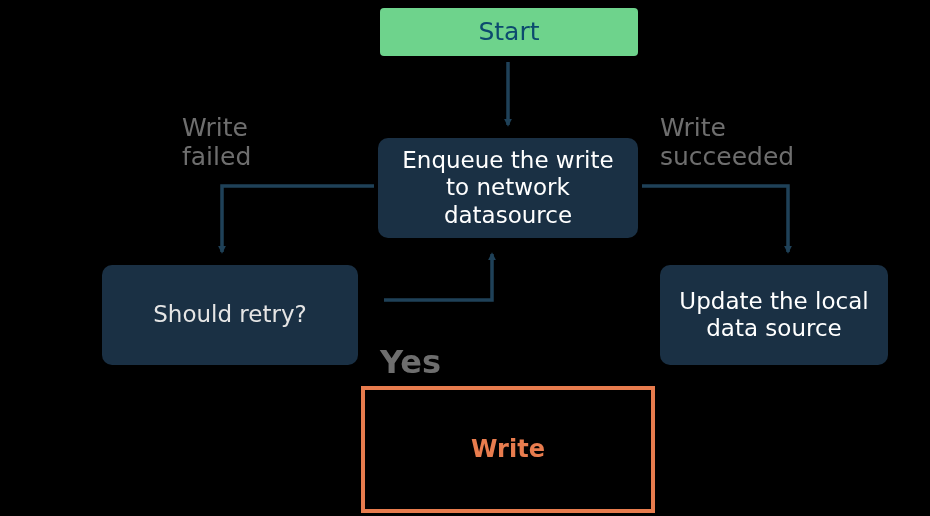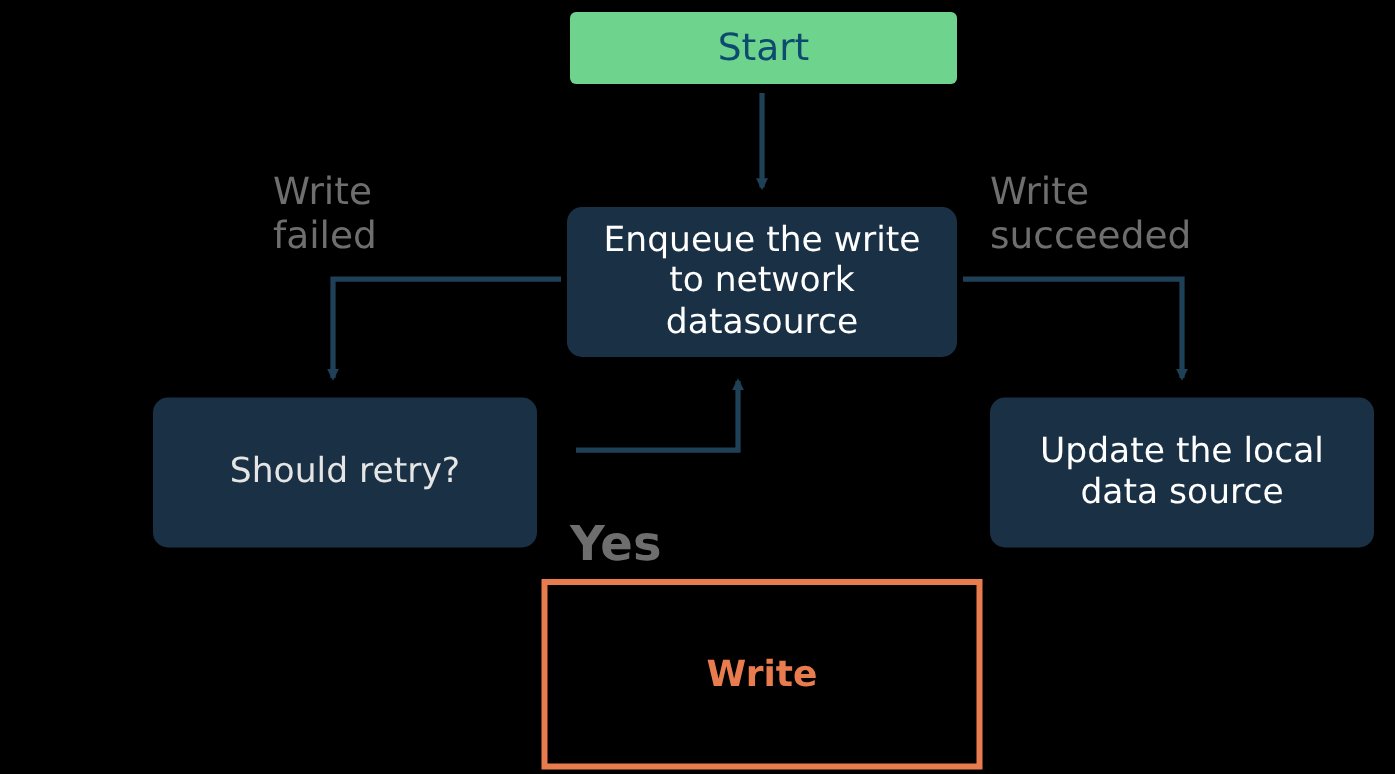--- a/index.html
+++ b/index.html
@@ -60,21 +60,21 @@
     height: 100px;
     background: #1A3044;
     border-radius: 10px;
     color: #e5e5e5;
     font-size: 23px;
     padding: 0 14px;
   }
   .node-update {
     left: 660px;
     top: 265px;
-    width: 256px;
+    width: 228px;
     height: 100px;
     background: #1A3044;
     border-radius: 10px;
     color: #FFFFFF;
     font-size: 23px;
     padding: 16px 14px;
   }
   .node-done {
     left: 361px;
     top: 386px;

